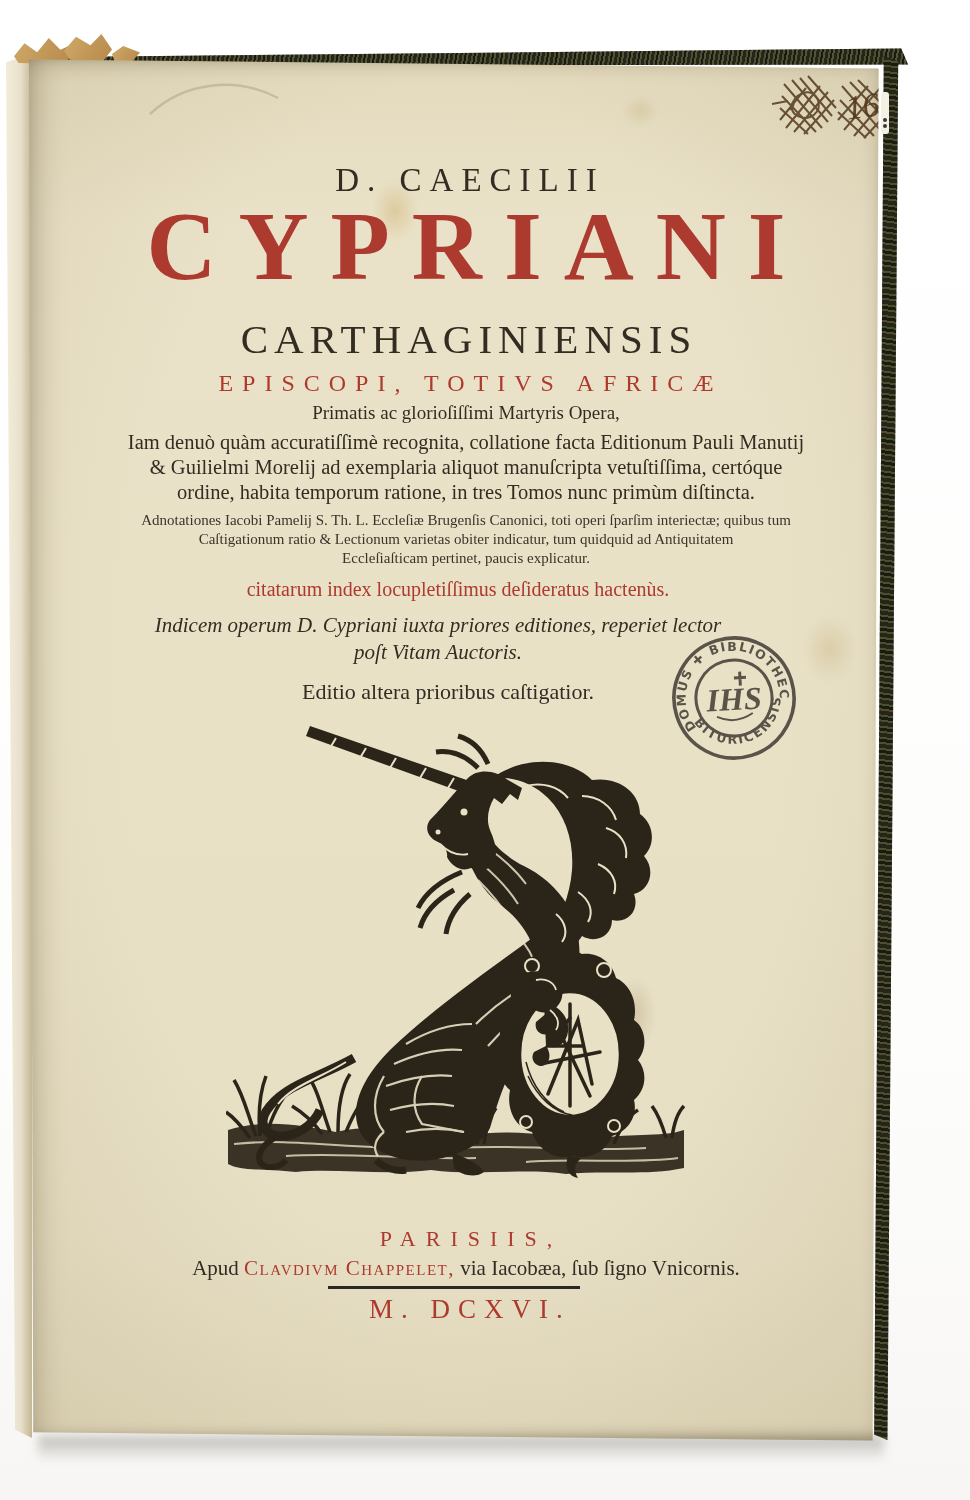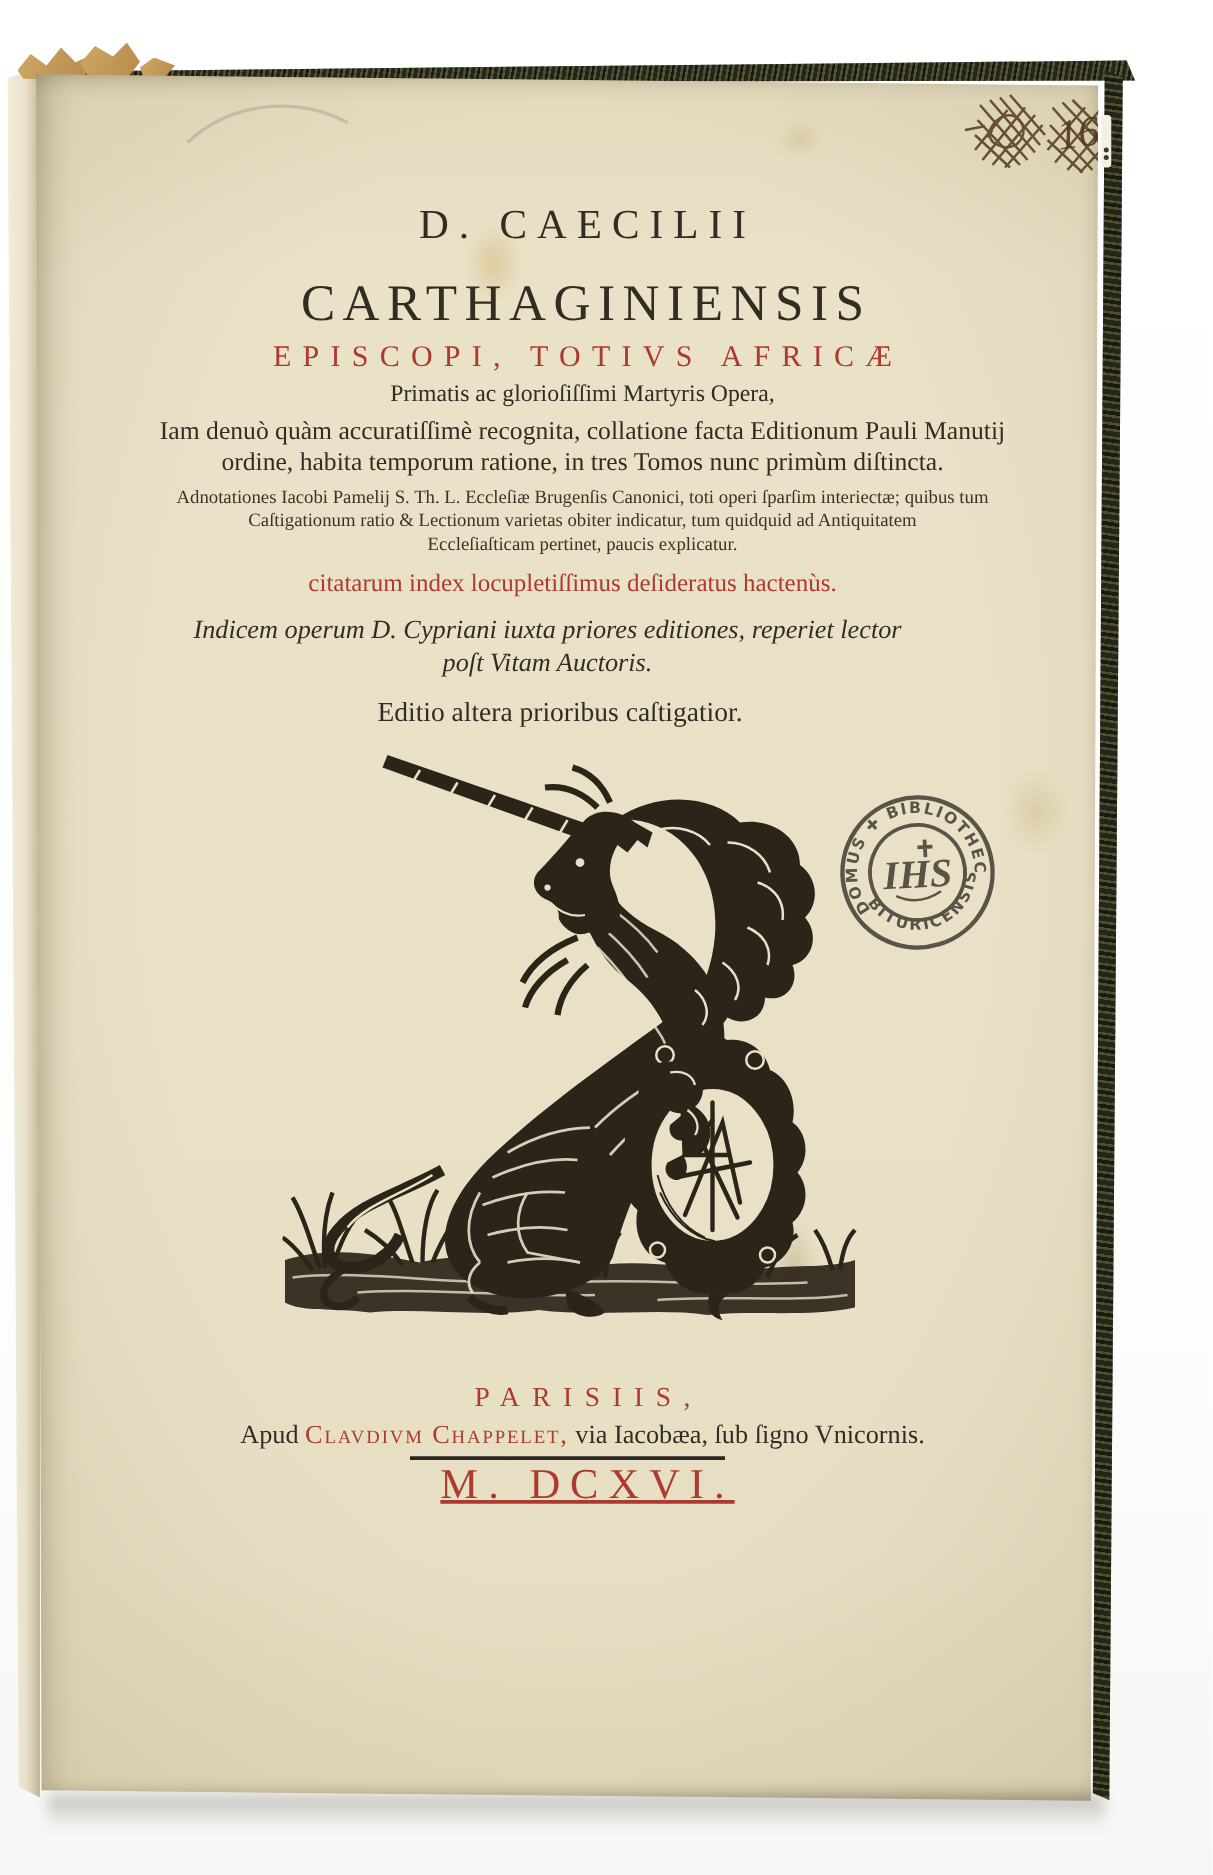--- a/index.html
+++ b/index.html
@@ -67,21 +67,21 @@
   .t-recognition{font-size:20.5px;line-height:25px;margin-top:6px;}
   .t-adnot{font-size:15px;line-height:19px;margin-top:6px;color:#3b332а;color:#3b332a;}
   .t-abeodem{font-size:20px;line-height:26px;margin-top:8px;color:#ad3a2f;transform:translateX(-8px);}
   .t-indicem{font-size:21px;font-style:italic;line-height:27px;margin-top:10px;transform:translateX(-28px);}
   .t-editio{font-size:22px;margin-top:14px;transform:translateX(-18px);line-height:24px;}
   .woodcut-wrap{margin:20px auto 0;width:460px;transform:translateX(-10px);}
   .t-city{font-size:22px;letter-spacing:10px;padding-left:10px;color:#ad3a2f;margin-top:44px;line-height:24px;}
   .t-apud{font-size:21px;margin-top:4px;line-height:26px;}
   .t-apud .sc{font-variant:small-caps;letter-spacing:1.5px;color:#ad3a2f;text-align:right;}
   .rule{width:252px;border-top:3px solid #2c2722;margin:5px auto 0;transform:translateX(-12px);}
-  .t-year{font-size:34px;letter-spacing:8px;padding-left:8px;color:#ad3a2f;margin-top:6px;line-height:28px;text-decoration:underline;}
+  .t-year{font-size:27px;letter-spacing:8px;padding-left:8px;color:#ad3a2f;margin-top:6px;line-height:28px;}
   
   .stamp{left:642px;top:576px;}
   .scribbles{left:744px;top:14px;}
   .pencil{left:114px;top:14px;}
 </style>
 </head>
 <body>
 
 <div class="abs flyleaf"></div>
 <div class="abs top-edge"></div>
@@ -133,26 +133,28 @@
       <g transform="rotate(14 66 66)">
         <text x="66" y="78" text-anchor="middle" font-family="Liberation Serif, DejaVu Serif, serif" font-style="italic" font-weight="700" font-size="32" fill="#3e3831" stroke="none">IHS</text>
         <path d="M73 40 V54 M67 46 H79" stroke-width="3"></path>
         <path d="M48 84 Q66 93 84 82" stroke-width="2"></path>
       </g>
     </g>
   </svg>
 
   <div class="abs content">
     <div class="t-caecilii">D. CAECILII</div>
+    <div class="t-cypriani">CYPRIANI</div>
     <div class="t-carthag">CARTHAGINIENSIS</div>
     <div class="t-episcopi">EPISCOPI, TOTIVS AFRICÆ</div>
     <div class="t-primatis">Primatis ac glorioſiſſimi Martyris Opera,</div>
 
     <div class="t-recognition">
       <div>Iam denuò quàm accuratiſſimè recognita, collatione facta Editionum Pauli Manutij</div>
+      <div>&amp; Guilielmi Morelij ad exemplaria aliquot manuſcripta vetuſtiſſima, certóque</div>
       <div>ordine, habita temporum ratione, in tres Tomos nunc primùm diſtincta.</div>
     </div>
 
     <div class="t-adnot">
       <div>Adnotationes Iacobi Pamelij S. Th. L. Eccleſiæ Brugenſis Canonici, toti operi ſparſim interiectæ; quibus tum</div>
       <div>Caſtigationum ratio &amp; Lectionum varietas obiter indicatur, tum quidquid ad Antiquitatem</div>
       <div>Eccleſiaſticam pertinet, paucis explicatur.</div>
     </div>
 
     <div class="t-abeodem">

